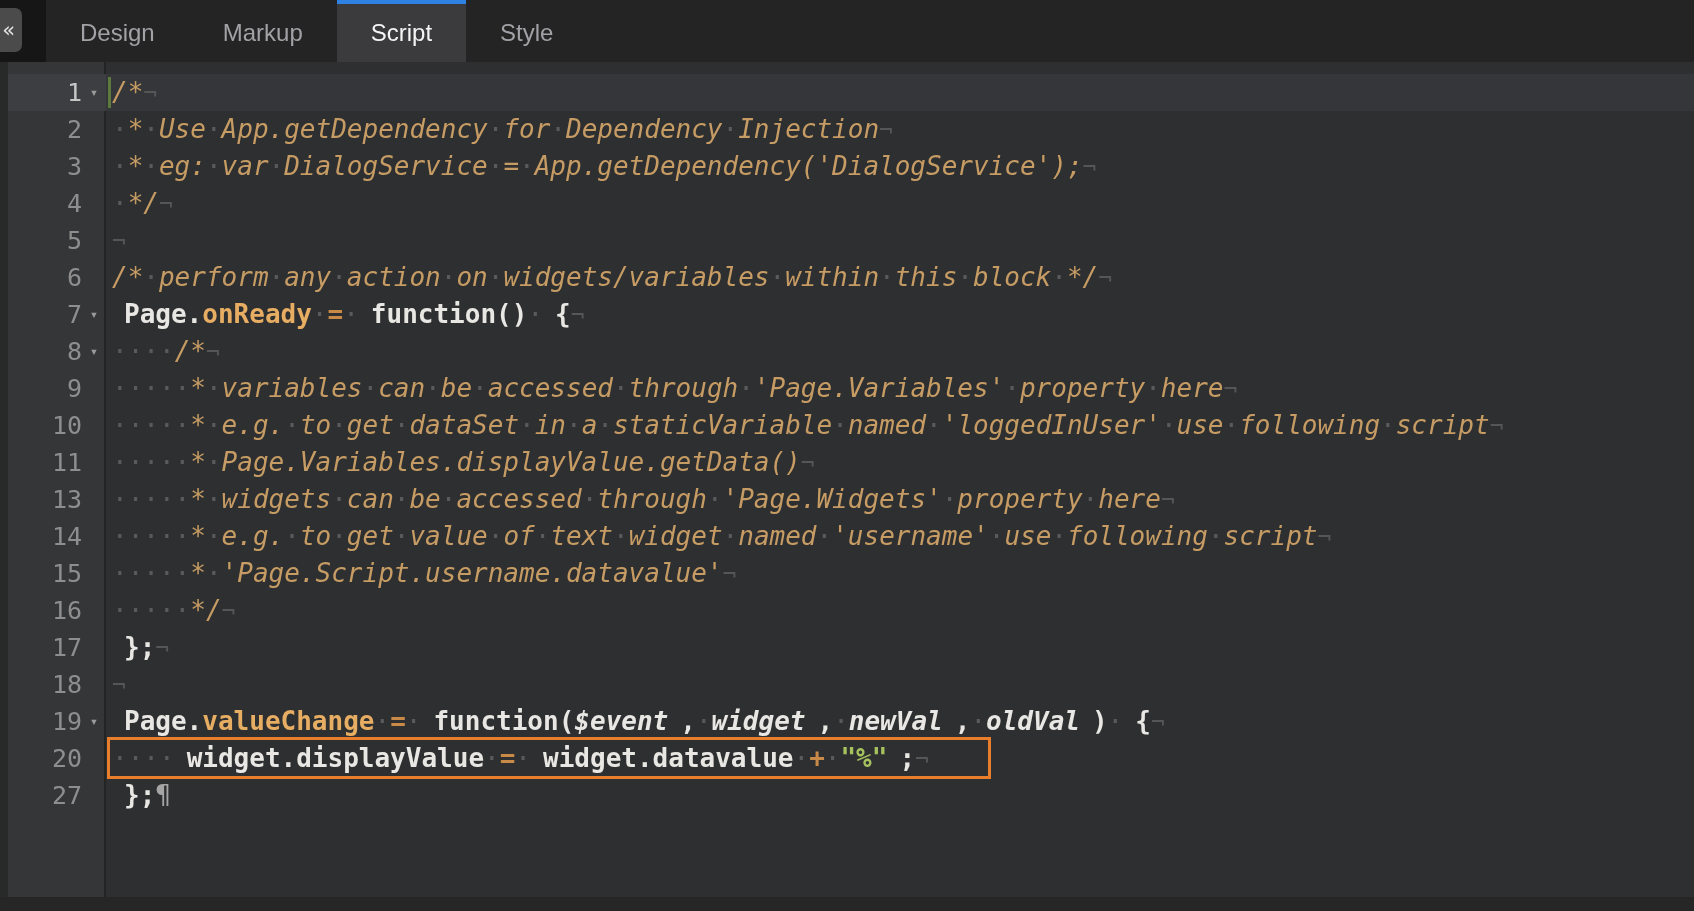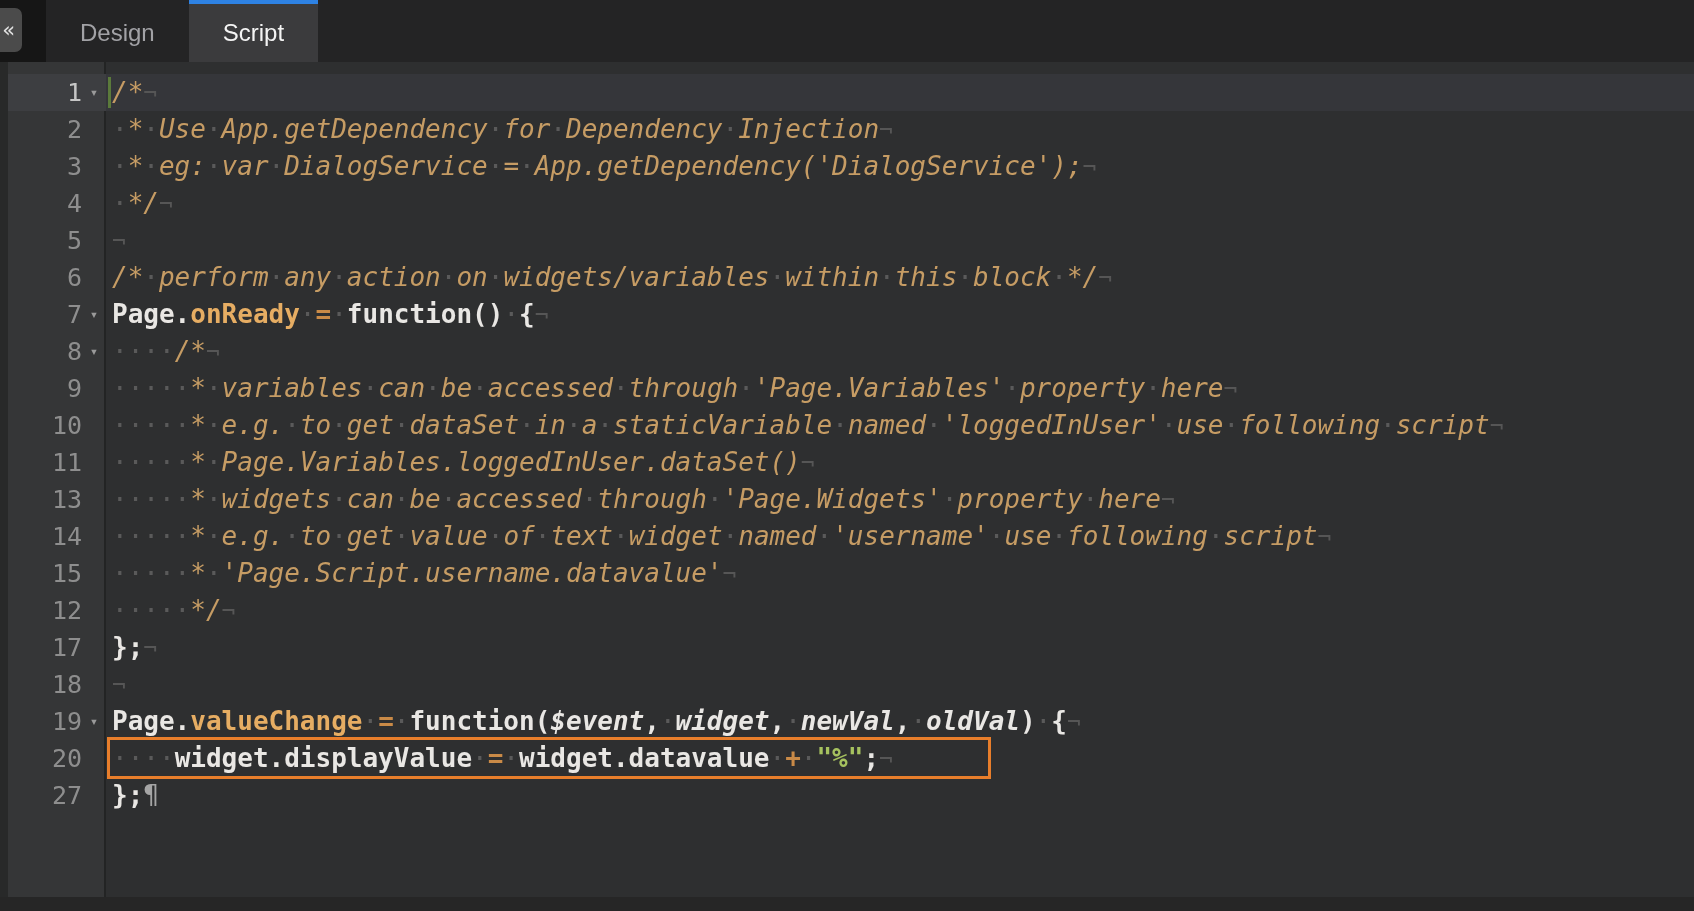--- a/index.html
+++ b/index.html
@@ -36,21 +36,21 @@
   .row{display:flex;height:37px;line-height:37px;white-space:pre;}
   .gutter-cell{flex:0 0 98px;margin-left:8px;display:flex;justify-content:flex-end;
                align-items:center;gap:2px;padding-right:2px;}
   .row.current .gutter-cell{background:var(--cur-gutter);}
   .ln{color:var(--ln);font-size:25px;}
   .ln.active{color:var(--ln-active);}
   .fold{width:20px;color:#9a9a9a;font-size:14px;text-align:center;cursor:pointer;}
   .code-cell{position:relative;flex:1 1 auto;padding-left:6px;font-weight:bold;color:var(--plain);}
   .row.current .code-cell{background:var(--cur-code);}
   .caret{position:absolute;left:2px;top:3px;width:3px;height:31px;background:var(--caret-green);}
-  .tk-plain{color:var(--plain);}
+  .tk-plain{color:var(--plain);margin-left:12px;}
   .tk-comment{color:var(--comment);font-style:italic;font-weight:normal;}
   .tk-func{color:var(--func);}
   .tk-op{color:var(--op);}
   .tk-str{color:var(--str);}
   .tk-param{color:var(--plain);font-style:italic;}
   .ws{color:var(--ws);font-weight:normal;}
   .eol{color:var(--eol);font-weight:normal;font-size:23px;}
   .eol.pilcrow{color:var(--pilcrow);font-size:26px;}
   .hl-box{position:absolute;left:1px;top:-3px;width:884px;height:42px;
           border:3px solid var(--box-orange);pointer-events:none;z-index:3;}
@@ -61,43 +61,45 @@
 
 <div class="app">
 
   <div class="tabbar">
     <div class="tabbar-left">
       <button class="collapse-btn">
         <span>«</span>
       </button>
     </div>
     <div class="tab">Design</div>
+    <div class="tab">Markup</div>
     <div class="tab active">Script</div>
+    <div class="tab">Style</div>
   </div>
 
   <div class="editor">
     <div class="rail"></div>
     <div class="gutter-bg"></div>
     <div class="gdivider"></div>
     <div class="lines">
         <div class="row current"><div class="gutter-cell"><span class="ln active">1</span><span class="fold">▾</span></div><div class="code-cell"><span class="caret"></span><span class="tk-comment">/*</span><span class="eol">¬</span></div></div>
         <div class="row"><div class="gutter-cell"><span class="ln">2</span><span class="fold"></span></div><div class="code-cell"><span class="ws">·</span><span class="tk-comment">*</span><span class="ws">·</span><span class="tk-comment">Use</span><span class="ws">·</span><span class="tk-comment">App.getDependency</span><span class="ws">·</span><span class="tk-comment">for</span><span class="ws">·</span><span class="tk-comment">Dependency</span><span class="ws">·</span><span class="tk-comment">Injection</span><span class="eol">¬</span></div></div>
         <div class="row"><div class="gutter-cell"><span class="ln">3</span><span class="fold"></span></div><div class="code-cell"><span class="ws">·</span><span class="tk-comment">*</span><span class="ws">·</span><span class="tk-comment">eg:</span><span class="ws">·</span><span class="tk-comment">var</span><span class="ws">·</span><span class="tk-comment">DialogService</span><span class="ws">·</span><span class="tk-comment">=</span><span class="ws">·</span><span class="tk-comment">App.getDependency('DialogService');</span><span class="eol">¬</span></div></div>
         <div class="row"><div class="gutter-cell"><span class="ln">4</span><span class="fold"></span></div><div class="code-cell"><span class="ws">·</span><span class="tk-comment">*/</span><span class="eol">¬</span></div></div>
         <div class="row"><div class="gutter-cell"><span class="ln">5</span><span class="fold"></span></div><div class="code-cell"><span class="eol">¬</span></div></div>
         <div class="row"><div class="gutter-cell"><span class="ln">6</span><span class="fold"></span></div><div class="code-cell"><span class="tk-comment">/*</span><span class="ws">·</span><span class="tk-comment">perform</span><span class="ws">·</span><span class="tk-comment">any</span><span class="ws">·</span><span class="tk-comment">action</span><span class="ws">·</span><span class="tk-comment">on</span><span class="ws">·</span><span class="tk-comment">widgets/variables</span><span class="ws">·</span><span class="tk-comment">within</span><span class="ws">·</span><span class="tk-comment">this</span><span class="ws">·</span><span class="tk-comment">block</span><span class="ws">·</span><span class="tk-comment">*/</span><span class="eol">¬</span></div></div>
         <div class="row"><div class="gutter-cell"><span class="ln">7</span><span class="fold">▾</span></div><div class="code-cell"><span class="tk-plain">Page.</span><span class="tk-func">onReady</span><span class="ws">·</span><span class="tk-op">=</span><span class="ws">·</span><span class="tk-plain">function()</span><span class="ws">·</span><span class="tk-plain">{</span><span class="eol">¬</span></div></div>
         <div class="row"><div class="gutter-cell"><span class="ln">8</span><span class="fold">▾</span></div><div class="code-cell"><span class="ws">····</span><span class="tk-comment">/*</span><span class="eol">¬</span></div></div>
         <div class="row"><div class="gutter-cell"><span class="ln">9</span><span class="fold"></span></div><div class="code-cell"><span class="ws">·····</span><span class="tk-comment">*</span><span class="ws">·</span><span class="tk-comment">variables</span><span class="ws">·</span><span class="tk-comment">can</span><span class="ws">·</span><span class="tk-comment">be</span><span class="ws">·</span><span class="tk-comment">accessed</span><span class="ws">·</span><span class="tk-comment">through</span><span class="ws">·</span><span class="tk-comment">'Page.Variables'</span><span class="ws">·</span><span class="tk-comment">property</span><span class="ws">·</span><span class="tk-comment">here</span><span class="eol">¬</span></div></div>
         <div class="row"><div class="gutter-cell"><span class="ln">10</span><span class="fold"></span></div><div class="code-cell"><span class="ws">·····</span><span class="tk-comment">*</span><span class="ws">·</span><span class="tk-comment">e.g.</span><span class="ws">·</span><span class="tk-comment">to</span><span class="ws">·</span><span class="tk-comment">get</span><span class="ws">·</span><span class="tk-comment">dataSet</span><span class="ws">·</span><span class="tk-comment">in</span><span class="ws">·</span><span class="tk-comment">a</span><span class="ws">·</span><span class="tk-comment">staticVariable</span><span class="ws">·</span><span class="tk-comment">named</span><span class="ws">·</span><span class="tk-comment">'loggedInUser'</span><span class="ws">·</span><span class="tk-comment">use</span><span class="ws">·</span><span class="tk-comment">following</span><span class="ws">·</span><span class="tk-comment">script</span><span class="eol">¬</span></div></div>
-        <div class="row"><div class="gutter-cell"><span class="ln">11</span><span class="fold"></span></div><div class="code-cell"><span class="ws">·····</span><span class="tk-comment">*</span><span class="ws">·</span><span class="tk-comment">Page.Variables.loggedInUser.dataSet()</span><span class="eol">¬</span></div></div>
+        <div class="row"><div class="gutter-cell"><span class="ln">11</span><span class="fold"></span></div><div class="code-cell"><span class="ws">·····</span><span class="tk-comment">*</span><span class="ws">·</span><span class="tk-comment">Page.Variables.displayValue.getData()</span><span class="eol">¬</span></div></div>
         <div class="row"><div class="gutter-cell"><span class="ln">13</span><span class="fold"></span></div><div class="code-cell"><span class="ws">·····</span><span class="tk-comment">*</span><span class="ws">·</span><span class="tk-comment">widgets</span><span class="ws">·</span><span class="tk-comment">can</span><span class="ws">·</span><span class="tk-comment">be</span><span class="ws">·</span><span class="tk-comment">accessed</span><span class="ws">·</span><span class="tk-comment">through</span><span class="ws">·</span><span class="tk-comment">'Page.Widgets'</span><span class="ws">·</span><span class="tk-comment">property</span><span class="ws">·</span><span class="tk-comment">here</span><span class="eol">¬</span></div></div>
         <div class="row"><div class="gutter-cell"><span class="ln">14</span><span class="fold"></span></div><div class="code-cell"><span class="ws">·····</span><span class="tk-comment">*</span><span class="ws">·</span><span class="tk-comment">e.g.</span><span class="ws">·</span><span class="tk-comment">to</span><span class="ws">·</span><span class="tk-comment">get</span><span class="ws">·</span><span class="tk-comment">value</span><span class="ws">·</span><span class="tk-comment">of</span><span class="ws">·</span><span class="tk-comment">text</span><span class="ws">·</span><span class="tk-comment">widget</span><span class="ws">·</span><span class="tk-comment">named</span><span class="ws">·</span><span class="tk-comment">'username'</span><span class="ws">·</span><span class="tk-comment">use</span><span class="ws">·</span><span class="tk-comment">following</span><span class="ws">·</span><span class="tk-comment">script</span><span class="eol">¬</span></div></div>
         <div class="row"><div class="gutter-cell"><span class="ln">15</span><span class="fold"></span></div><div class="code-cell"><span class="ws">·····</span><span class="tk-comment">*</span><span class="ws">·</span><span class="tk-comment">'Page.Script.username.datavalue'</span><span class="eol">¬</span></div></div>
-        <div class="row"><div class="gutter-cell"><span class="ln">12</span><span class="fold"></span></div><div class="code-cell"><span class="ws">·····</span><span class="tk-comment">*/</span><span class="eol">¬</span></div></div>
+        <div class="row"><div class="gutter-cell"><span class="ln">16</span><span class="fold"></span></div><div class="code-cell"><span class="ws">·····</span><span class="tk-comment">*/</span><span class="eol">¬</span></div></div>
         <div class="row"><div class="gutter-cell"><span class="ln">17</span><span class="fold"></span></div><div class="code-cell"><span class="tk-plain">};</span><span class="eol">¬</span></div></div>
         <div class="row"><div class="gutter-cell"><span class="ln">18</span><span class="fold"></span></div><div class="code-cell"><span class="eol">¬</span></div></div>
         <div class="row"><div class="gutter-cell"><span class="ln">19</span><span class="fold">▾</span></div><div class="code-cell"><span class="tk-plain">Page.</span><span class="tk-func">valueChange</span><span class="ws">·</span><span class="tk-op">=</span><span class="ws">·</span><span class="tk-plain">function(</span><span class="tk-param">$event</span><span class="tk-plain">,</span><span class="ws">·</span><span class="tk-param">widget</span><span class="tk-plain">,</span><span class="ws">·</span><span class="tk-param">newVal</span><span class="tk-plain">,</span><span class="ws">·</span><span class="tk-param">oldVal</span><span class="tk-plain">)</span><span class="ws">·</span><span class="tk-plain">{</span><span class="eol">¬</span></div></div>
         <div class="row"><div class="gutter-cell"><span class="ln">20</span><span class="fold"></span></div><div class="code-cell"><span class="ws">····</span><span class="tk-plain">widget.displayValue</span><span class="ws">·</span><span class="tk-op">=</span><span class="ws">·</span><span class="tk-plain">widget.datavalue</span><span class="ws">·</span><span class="tk-op">+</span><span class="ws">·</span><span class="tk-str">"%"</span><span class="tk-plain">;</span><span class="eol">¬</span><div class="hl-box"></div></div></div>
         <div class="row"><div class="gutter-cell"><span class="ln">27</span><span class="fold"></span></div><div class="code-cell"><span class="tk-plain">};</span><span class="eol pilcrow">¶</span></div></div>
       </div>
     <div class="bottom-strip"></div>
   </div>
 
 </div>

